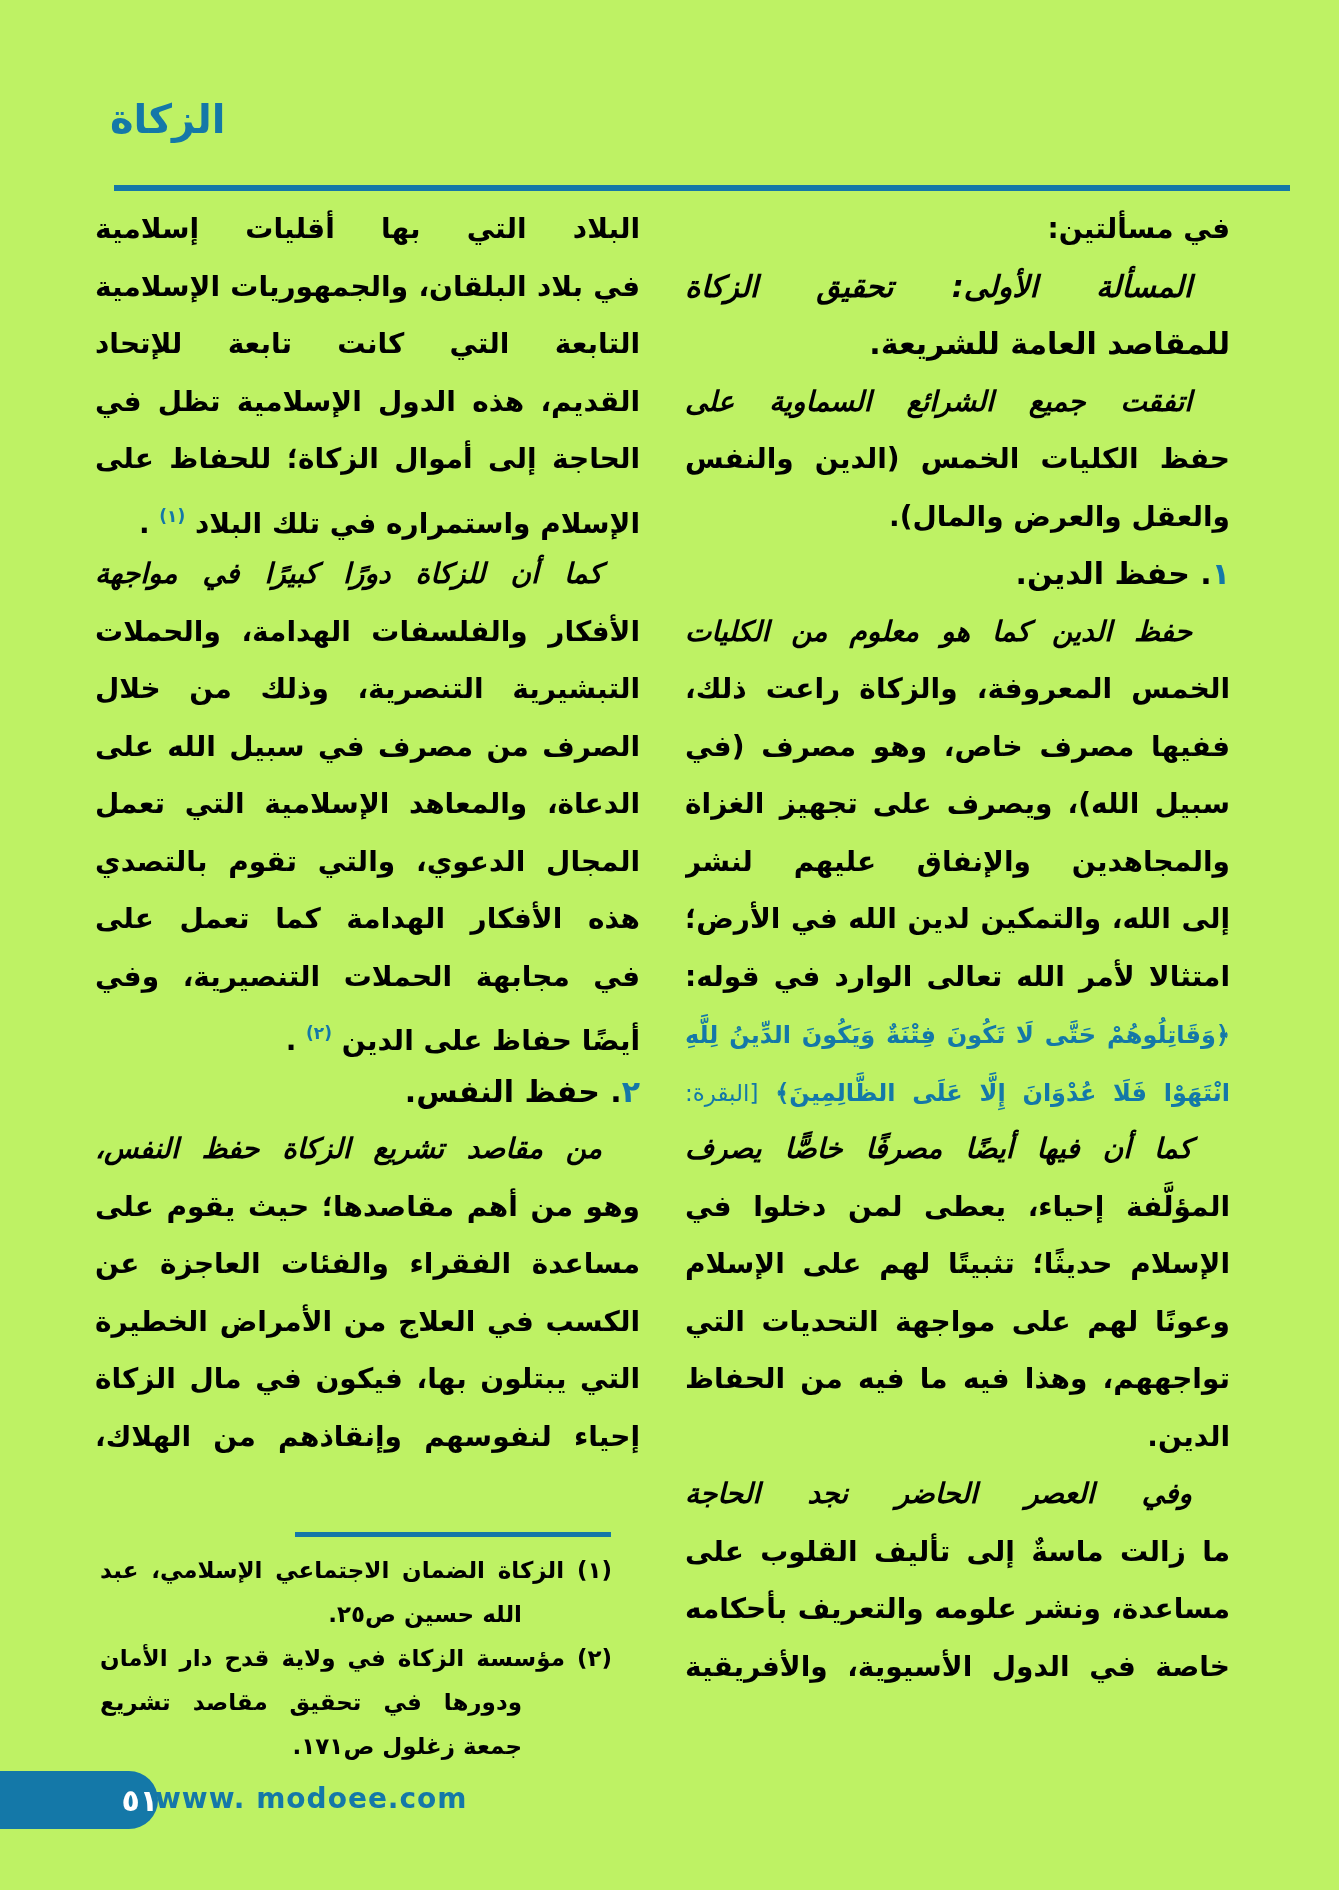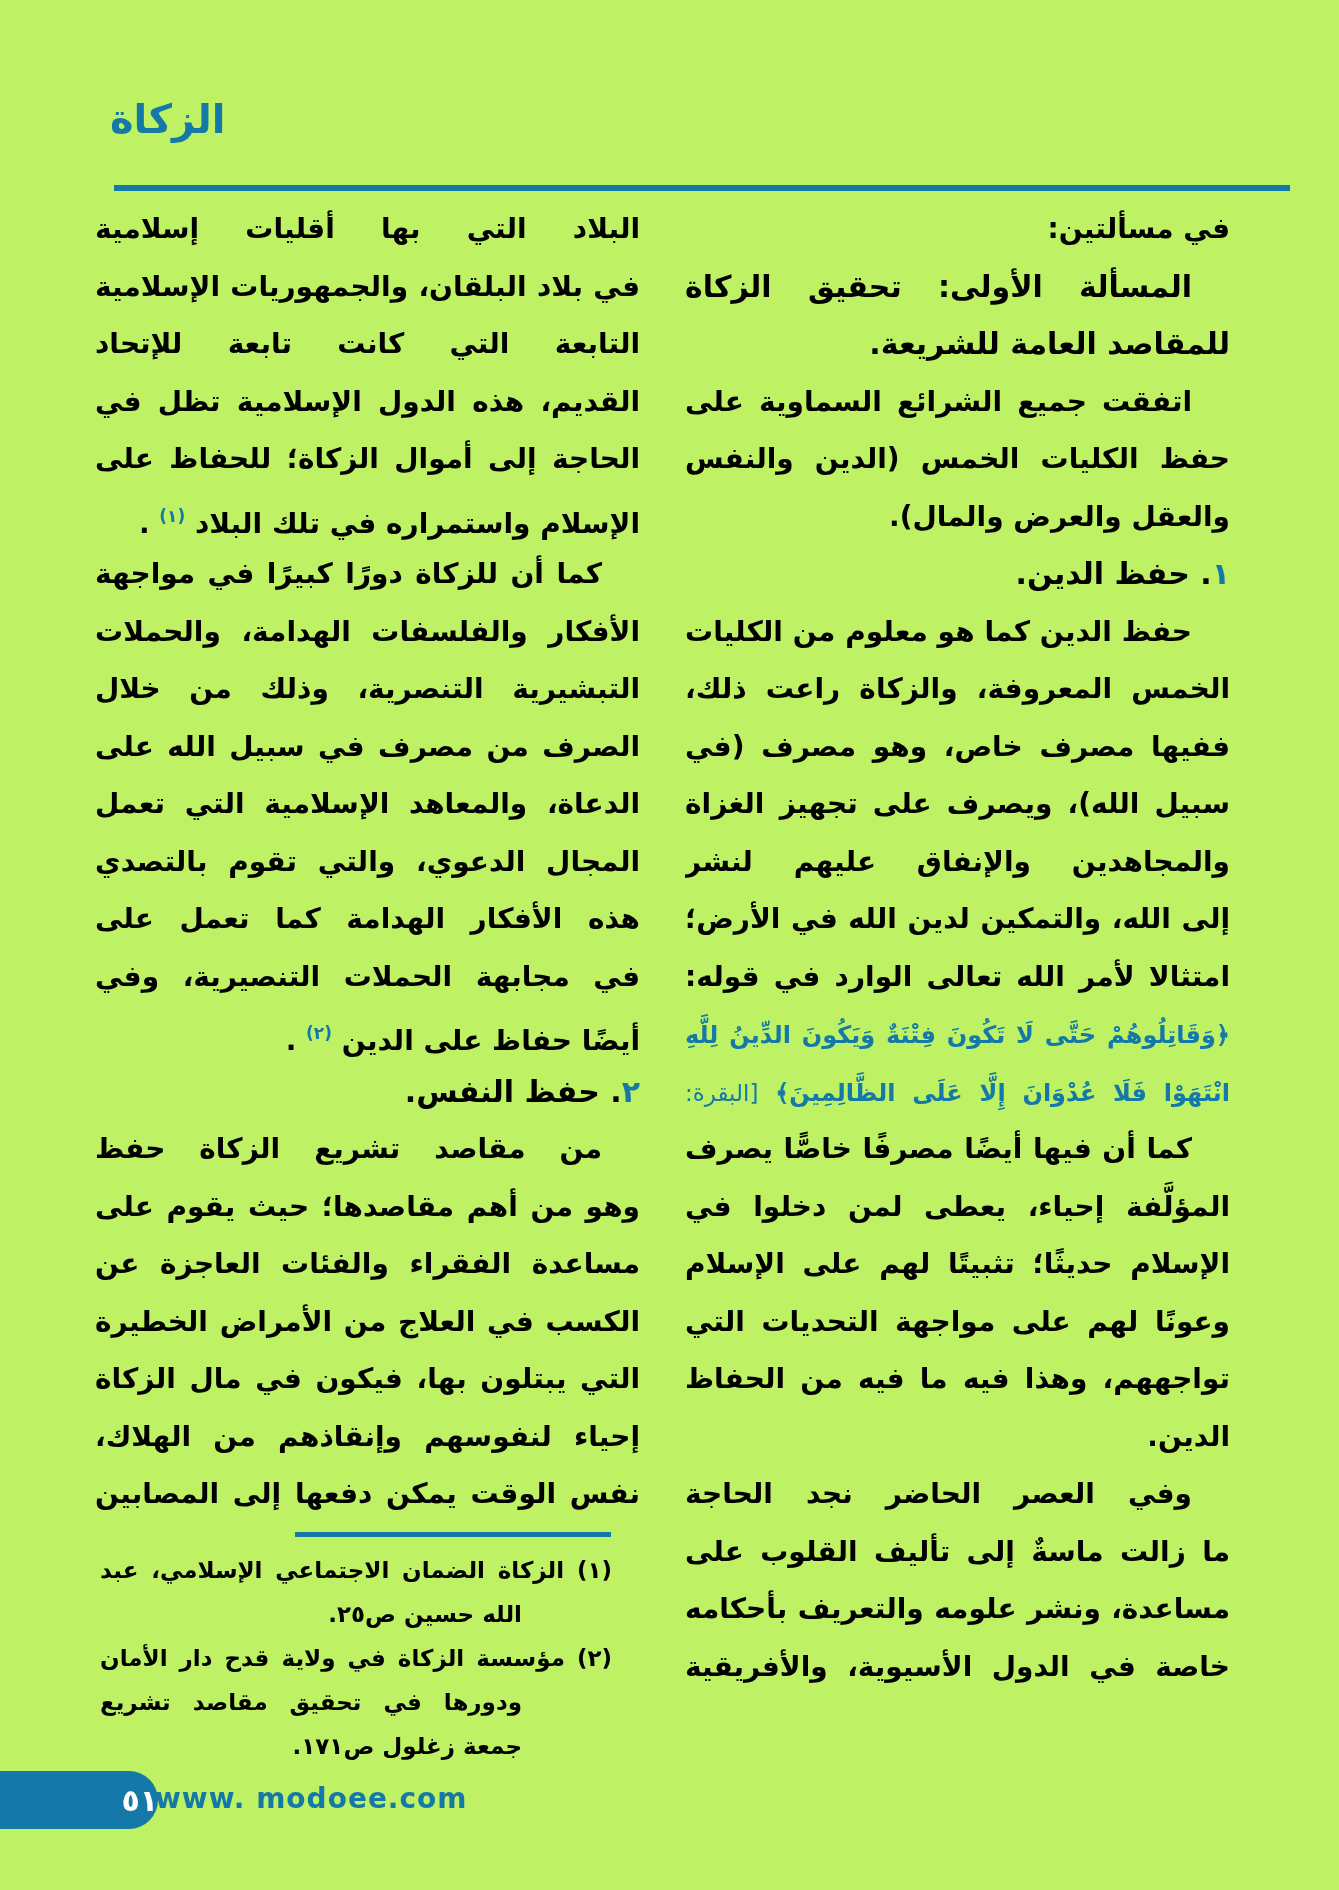--- a/index.html
+++ b/index.html
@@ -16,21 +16,21 @@
   .header-rule{
     position:absolute;left:114px;top:185px;width:1176px;height:6px;
     background:var(--accent);
   }
   .col{position:absolute;font-size:28px;font-weight:bold;color:#000;}
   .col-right{top:200px;right:109px;width:545px;}
   .col-left{top:200px;left:95px;width:545px;}
   .line{height:57.5px;line-height:57.5px;overflow:hidden;}
   .line.just{text-align:justify;text-align-last:justify;}
   .line.right{text-align:right;}
-  .line.ind{padding-right:38px;}
+  .line.ind{padding-right:38px;font-style:italic;}
   .seg-n{}
   .seg-h{font-size:30px;text-align:right;}
   .seg-num{color:var(--accent);font-size:30px;}
   .seg-q{color:var(--accent);font-size:24px;}
   .seg-ref{color:var(--accent);font-weight:normal;font-size:23px;}
   .seg-sup{color:var(--accent);font-size:17px;vertical-align:11px;}
   .footnote-sep{
     position:absolute;left:295px;top:1532px;width:316px;height:5px;
     background:var(--accent);
   }
@@ -105,21 +105,20 @@
       <div class="line just"><span class="seg-n">هذه الأفكار الهدامة كما تعمل على الوقوف</span></div>
       <div class="line just"><span class="seg-n">في مجابهة الحملات التنصيرية، وفي ذلك</span></div>
       <div class="line right"><span class="seg-n">أيضًا حفاظ على الدين </span><span class="seg-sup">(٢)</span><span class="seg-n"> .</span></div>
       <div class="line right"><span class="seg-num">٢</span><span class="seg-h">. </span><span class="seg-h">حفظ النفس.</span></div>
       <div class="line just ind"><span class="seg-n">من مقاصد تشريع الزكاة حفظ النفس،</span></div>
       <div class="line just"><span class="seg-n">وهو من أهم مقاصدها؛ حيث يقوم على</span></div>
       <div class="line just"><span class="seg-n">مساعدة الفقراء والفئات العاجزة عن</span></div>
       <div class="line just"><span class="seg-n">الكسب في العلاج من الأمراض الخطيرة</span></div>
       <div class="line just"><span class="seg-n">التي يبتلون بها، فيكون في مال الزكاة</span></div>
       <div class="line just"><span class="seg-n">إحياء لنفوسهم وإنقاذهم من الهلاك، وفي</span></div>
-      <div class="line just"><span class="seg-n">نفس الوقت يمكن دفعها إلى المصابين</span></div>
     </div>
 
   <div class="footnote-sep"></div>
   <div class="footnotes" id="footnotes">
       <div class="fn-line just">(١) الزكاة الضمان الاجتماعي الإسلامي، عبد</div>
       <div class="fn-line right cont">الله حسين ص٢٥.</div>
       <div class="fn-line just">(٢) مؤسسة الزكاة في ولاية قدح دار الأمان</div>
       <div class="fn-line just cont">ودورها في تحقيق مقاصد تشريع الزكاة، سعد</div>
       <div class="fn-line right cont">جمعة زغلول ص١٧١.</div>
     </div>

